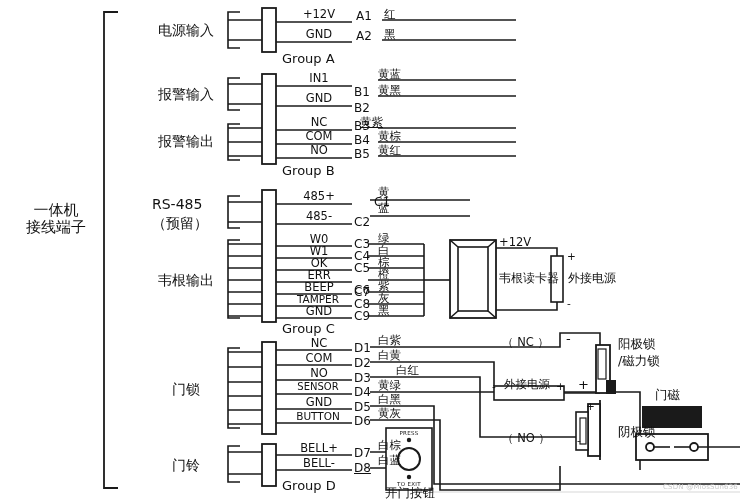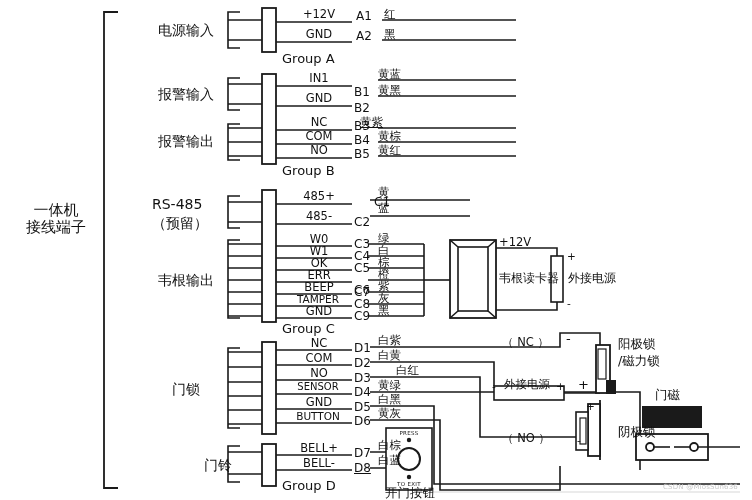--- a/index.html
+++ b/index.html
@@ -180,21 +180,21 @@
 
   <div class="lbl grp-title cn" style="left:158px;top:22px;">电源输入</div>
   <div class="lbl grp-title cn" style="left:158px;top:86px;">报警输入</div>
   <div class="lbl grp-title cn" style="left:158px;top:133px;">报警输出</div>
   <div class="lbl grp-title cn" style="left:152px;top:195px;line-height:1.35;">
     <div>RS-485</div>
     <div>（预留）</div>
   </div>
   <div class="lbl grp-title cn" style="left:158px;top:272px;">韦根输出</div>
   <div class="lbl grp-title cn" style="left:172px;top:381px;">门锁</div>
-  <div class="lbl grp-title cn" style="left:172px;top:457px;margin-left:32px;">门铃</div>
+  <div class="lbl grp-title cn" style="left:172px;top:457px;">门铃</div>
 
   <div class="lbl gname" style="left:282px;top:52px;">Group A</div>
   <div class="lbl gname" style="left:282px;top:164px;">Group B</div>
   <div class="lbl gname" style="left:282px;top:322px;">Group C</div>
   <div class="lbl gname" style="left:282px;top:479px;">Group D</div>
 
   <div class="lbl sig ctr" style="left:286px;top:8px;width:66px;">+12V</div>
   <div class="lbl pin" style="left:356px;top:10px;">A1</div>
   <div class="lbl wc cn" style="left:384px;top:8px;">红</div>
 

